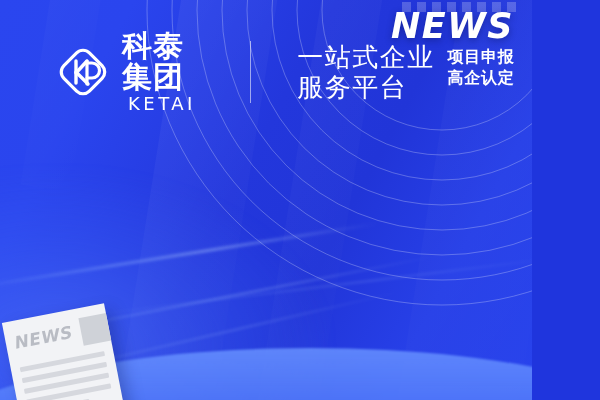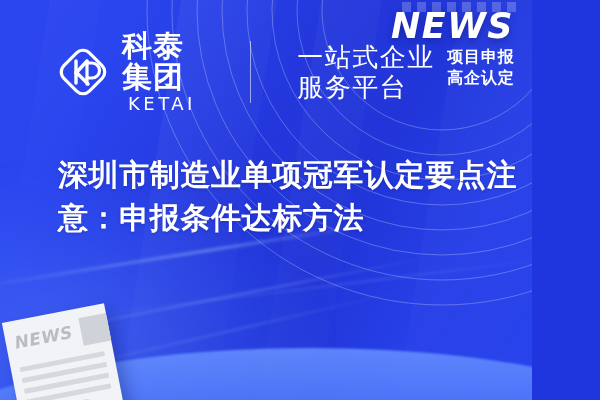--- a/index.html
+++ b/index.html
@@ -171,21 +171,21 @@
     line-height: 1.16;
     letter-spacing: 1.5px;
     font-family: "DejaVu Sans", "Liberation Sans", sans-serif;
   }
   .slogan-sub {
     color: #ffffff;
     font-size: 16px;
     line-height: 1.3;
     margin-top: 5px;
     letter-spacing: .8px;
-    font-family: Liberation Sans, sans-serif;
+    font-family: Liberation Serif, serif;
     font-weight: bold;
   }
 
   
   .headline {
     position: absolute;
     left: 58px;
     top: 154px;
     width: 500px;
     color: #ffffff;
@@ -302,21 +302,20 @@
     </div>
 
     <div class="divider"></div>
 
     <div class="slogan">
       <div class="slogan-main">一站式企业服务平台</div>
       <div class="slogan-sub">项目申报 高企认定</div>
     </div>
   </div>
 
-  <div class="headline">深圳市制造业单项冠军认定要点注意：申报条件达标方法</div>
 
   <div class="newspaper">
     <div class="np-top">
       <div class="np-title">NEWS</div>
       <div class="np-thumb"></div>
     </div>
     <div class="np-lines">
       <div class="np-line"></div>
       <div class="np-line"></div>
       <div class="np-line"></div>

